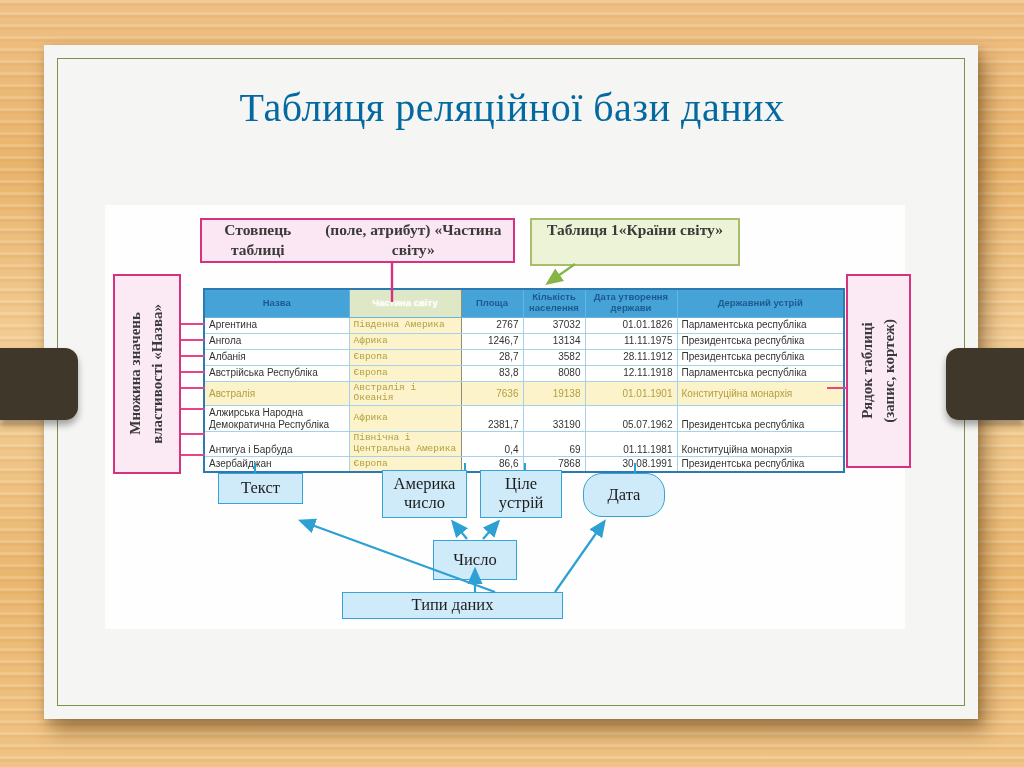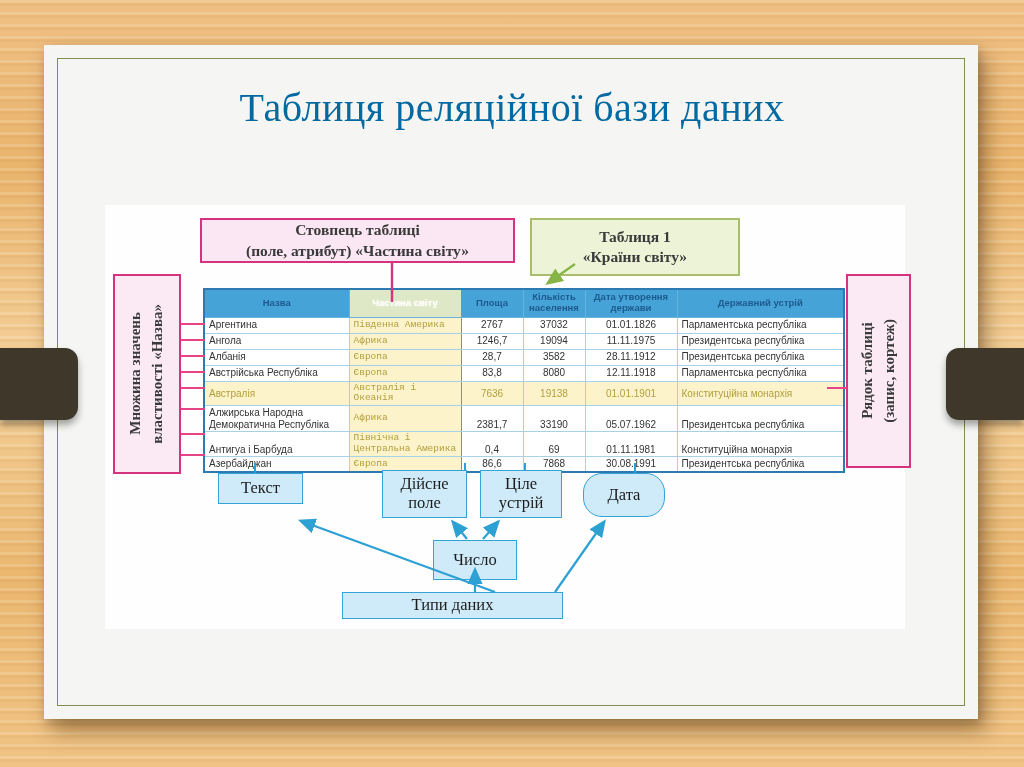--- a/index.html
+++ b/index.html
@@ -30,21 +30,21 @@
     font-family:"Liberation Serif",serif;font-size:40px;font-weight:400;
     color:#0369a1;letter-spacing:.5px;z-index:5;}
 
   
   .panel{position:absolute;left:105px;top:205px;width:800px;height:424px;
     background:#fefefe;z-index:6;}
 
   .abs{position:absolute;}
 
   
-  .callout{border:2px solid;display:flex;flex-direction:column;justify-content:center;
+  .callout{border:2px solid;display:flex;justify-content:center;
     text-align:center;font-family:"Liberation Serif",serif;font-weight:700;
     font-size:15.5px;line-height:1.32;color:#3a3a3a;box-sizing:border-box;z-index:8;}
   .callout.pink{background:#fbe7f3;border-color:#d6327f;}
   .callout.green{background:#edf3d7;border-color:#a9bd6b;}
 
   
   .vbox{background:#fbe9f4;border:2px solid #d6327f;display:flex;align-items:center;
     justify-content:center;box-sizing:border-box;z-index:8;}
   .vtext{writing-mode:vertical-rl;transform:rotate(180deg);
     font-family:"Liberation Serif",serif;font-weight:700;font-size:15px;
@@ -56,21 +56,21 @@
     border:2px solid #2d7ab2;background:#fff;z-index:7;}
   .dbtable th{background:#45a3d8;color:#1d5a8e;font-size:9.5px;font-weight:700;
     border:1px solid #67b4de;padding:0 2px;line-height:1.15;text-align:center;}
   .dbtable th.hl{background:#dfe8c6;color:rgba(255,255,255,.9);
     border-left:1px solid #8f8f74;border-right:1px solid #8f8f74;
     text-shadow:0 0 2px rgba(255,255,255,.9);}
   .dbtable td{font-size:10px;color:#333;border:1px solid #a5d2ea;
     padding:1px 4px;line-height:1.12;vertical-align:middle;overflow:hidden;}
   .dbtable td.region{background:#fcf3cb;color:#b2a03e;font-size:9.5px;
     border-left:1px solid #8f8f74;border-right:1px solid #8f8f74;font-family:Liberation Mono, monospace;}
-  .dbtable td.num{text-align:center;}
+  .dbtable td.num{text-align:right;}
   .dbtable tr.hl td{background:#fcf3cb;color:#b2a03e;}
   .dbtable tr.vb td{vertical-align:bottom;}
   .dbtable tr.vb td.region{vertical-align:middle;}
   .rh{height:28px;} .r16{height:16px;} .r26{height:26px;} .r25{height:25px;}
 
   
   .tbox{background:#cfeaf8;border:1.8px solid #35a3d5;display:flex;align-items:center;
     justify-content:center;text-align:center;font-family:"Liberation Serif",serif;
     font-size:16.5px;color:#1d1d1d;line-height:1.15;box-sizing:border-box;z-index:8;}
 
@@ -89,21 +89,21 @@
 
 <div class="title">Таблиця реляційної бази даних</div>
 
 <div class="panel">
 
   <div class="callout pink abs" style="left:95px;top:13px;width:315px;height:45px;">
     <div>Стовпець таблиці</div>
     <div>(поле, атрибут) «Частина світу»</div>
   </div>
 
-  <div class="callout green abs" style="left:425px;top:13px;width:210px;height:58px;">
+  <div class="callout green abs" style="left:425px;top:13px;width:210px;height:48px;">
     <div>Таблиця 1</div>
     <div>«Країни світу»</div>
   </div>
 
   <div class="vbox abs" style="left:8px;top:69px;width:68px;height:200px;">
     <div class="vtext">
       <span>Множина значень</span>
       <span>властивості «Назва»</span>
     </div>
   </div>
@@ -138,21 +138,21 @@
       <td class="region">Південна Америка</td>
       <td class="num">2767</td>
       <td class="num">37032</td>
       <td class="num">01.01.1826</td>
       <td>Парламентська республіка</td>
     </tr>
     <tr class="r16">
       <td>Ангола</td>
       <td class="region">Африка</td>
       <td class="num">1246,7</td>
-      <td class="num">19094</td>
+      <td class="num">13134</td>
       <td class="num">11.11.1975</td>
       <td>Президентська республіка</td>
     </tr>
     <tr class="r16">
       <td>Албанія</td>
       <td class="region">Європа</td>
       <td class="num">28,7</td>
       <td class="num">3582</td>
       <td class="num">28.11.1912</td>
       <td>Президентська республіка</td>
@@ -194,21 +194,21 @@
       <td class="region">Європа</td>
       <td class="num">86,6</td>
       <td class="num">7868</td>
       <td class="num">30.08.1991</td>
       <td>Президентська республіка</td>
     </tr>
   </tbody>
     </table>
 
   <div class="tbox abs" style="left:113px;top:268px;width:85px;height:31px;">Текст</div>
-  <div class="tbox abs" style="left:277px;top:265px;width:85px;height:48px;">Дійсне поле</div>
+  <div class="tbox abs" style="left:277px;top:265px;width:85px;height:48px;">Америка число</div>
   <div class="tbox abs" style="left:375px;top:265px;width:82px;height:48px;">Ціле устрій</div>
   <div class="tbox abs" style="left:478px;top:268px;width:82px;height:44px;border-radius:19px;">Дата</div>
   <div class="tbox abs" style="left:328px;top:335px;width:84px;height:40px;">Число</div>
   <div class="tbox abs" style="left:237px;top:387px;width:221px;height:27px;">Типи даних</div>
 
   <svg class="overlay" width="800" height="424" viewBox="0 0 800 424">
     <defs>
       <marker id="mb" markerWidth="9" markerHeight="8" refX="6.5" refY="3.5" orient="auto">
         <path d="M0,0 L8,3.5 L0,7 z" fill="#2da0d4"></path>
       </marker>

